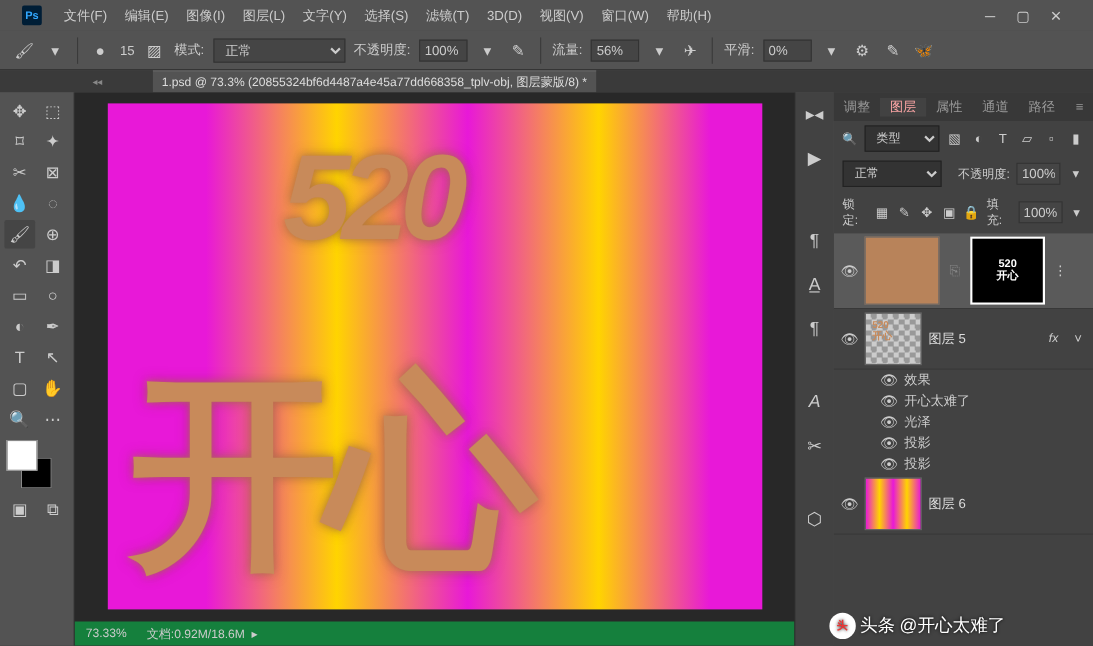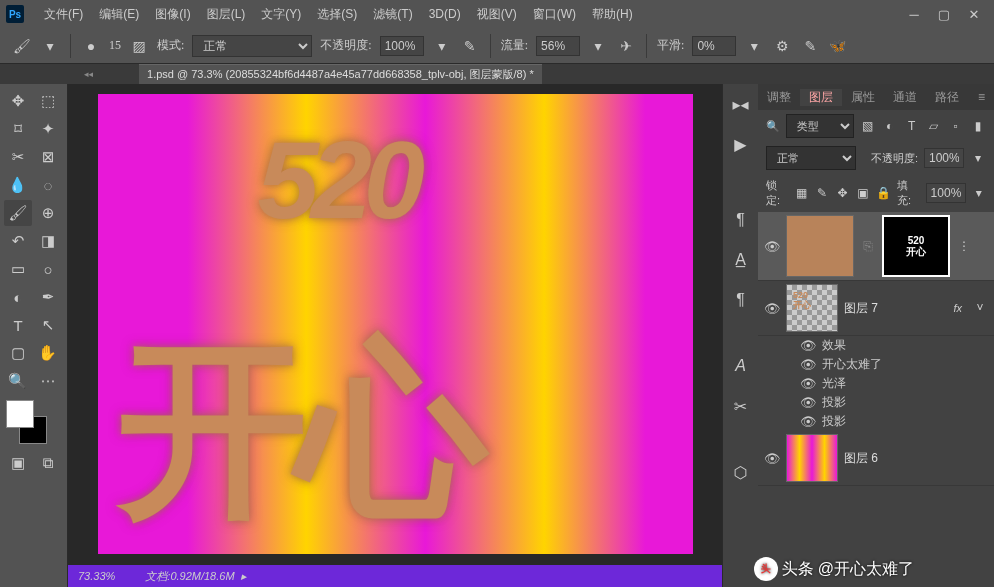--- a/index.html
+++ b/index.html
@@ -1,41 +1,41 @@
 <!DOCTYPE html>
 <html><head>
 <meta charset="utf-8">
 <style>
 * { margin: 0; padding: 0; box-sizing: border-box; font-family: "Microsoft YaHei", sans-serif; user-select: none; }
 body { width: 994px; height: 587px; background: #535353; overflow: hidden; position: relative; }
-.titlebar { height: 28px; background: #535353; display: flex; align-items: center; padding: 0 6px; }
+.titlebar { height: 28px; background: #535353; display: flex; align-items: center; padding: 0 20px; }
 .ps-logo { width: 18px; height: 18px; background: #001e36; color: #31a8ff; font-size: 10px; font-weight: bold; display: flex; align-items: center; justify-content: center; border-radius: 2px; margin-right: 12px; }
 .menu-item { color: #ccc; font-size: 12px; padding: 0 8px; cursor: pointer; }
 .win-controls { margin-left: auto; display: flex; gap: 2px; }
 .win-btn { width: 28px; height: 20px; color: #ccc; display: flex; align-items: center; justify-content: center; font-size: 13px; cursor: pointer; }
 .options-bar { height: 36px; background: #535353; border-bottom: 1px solid #2a2a2a; display: flex; align-items: center; padding: 0 12px; gap: 8px; }
 .opt-icon { width: 20px; height: 20px; color: #ccc; display: flex; align-items: center; justify-content: center; font-size: 14px; }
-.opt-label { color: #ccc; font-size: 12px; font-family: Liberation Serif, serif; }
+.opt-label { color: #ccc; font-size: 12px; }
 .opt-select { background: #454545; color: #ccc; border: 1px solid #333; font-size: 12px; padding: 2px 20px 2px 6px; height: 22px; }
 .opt-input { background: #454545; color: #ccc; border: 1px solid #333; font-size: 12px; padding: 2px 4px; width: 44px; height: 20px; }
 .tab-bar { height: 20px; background: #3a3a3a; display: flex; align-items: center; padding-left: 80px; }
 .doc-tab { color: #ddd; font-size: 11px; padding: 2px 8px; background: #535353; border-top: 1px solid #666; margin-left: 42px; }
 .main { display: flex; height: 503px; }
 .toolbox { width: 68px; background: #535353; border-right: 1px solid #2a2a2a; padding: 4px; display: flex; flex-wrap: wrap; gap: 2px; align-content: flex-start; }
 .tool { width: 28px; height: 26px; display: flex; align-items: center; justify-content: center; color: #ccc; font-size: 15px; cursor: pointer; border-radius: 2px; }
 .tool.active { background: #454545; }
 .color-swatches { width: 60px; height: 44px; position: relative; margin: 4px 2px; }
 .swatch-fg { position: absolute; width: 28px; height: 28px; background: #fff; border: 1px solid #888; top: 0; left: 0; z-index: 2; }
 .swatch-bg { position: absolute; width: 28px; height: 28px; background: #000; border: 1px solid #888; bottom: 0; right: 14px; }
 .canvas-area { flex: 1; background: #282828; position: relative; display: flex; align-items: flex-start; justify-content: center; padding: 10px 0 0 0; }
 .canvas { width: 595px; height: 460px; background: linear-gradient(90deg, #e818d8 0%, #e818d8 15%, #ffd400 35%, #e818d8 55%, #ffd400 75%, #e818d8 92%, #e818d8 100%); position: relative; overflow: hidden; }
 .fur-text { position: absolute; font-weight: 900; color: #c88a5a; text-shadow: 0 0 6px rgba(180,120,80,.7), 0 0 12px rgba(120,70,40,.5); filter: blur(.3px); }
 .fur1 { top: 22px; left: 160px; font-size: 110px; letter-spacing: -8px; font-style: italic; }
 .fur2 { top: 210px; left: 20px; font-size: 190px; letter-spacing: -10px; }
-.status-bar { position: absolute; bottom: 0; left: 0; right: 0; height: 22px; background: #6d28d9; display: flex; align-items: center; padding: 0 10px; gap: 30px; color: #ccc; font-size: 11px; font-style: italic; }
+.status-bar { position: absolute; bottom: 0; left: 0; right: 0; height: 22px; background: #15803d; display: flex; align-items: center; padding: 0 10px; gap: 18px; color: #ccc; font-size: 11px; }
 .right-strip { width: 36px; background: #424242; border-left: 1px solid #2a2a2a; display: flex; flex-direction: column; align-items: center; padding: 8px 0; gap: 16px; }
 .right-strip .ic { color: #ccc; font-size: 16px; width: 24px; height: 24px; display: flex; align-items: center; justify-content: center; }
 .panels { width: 236px; background: #424242; display: flex; flex-direction: column; }
 .panel-tabs { display: flex; background: #383838; height: 26px; align-items: center; font-size: 12px; }
 .ptab { color: #999; padding: 0 9px; cursor: pointer; }
 .ptab.active { color: #fca5a5; background: #424242; }
 .panel-row { display: flex; align-items: center; padding: 4px 8px; gap: 6px; font-size: 11px; color: #ccc; }
 .panel-select { background: #333; color: #ccc; border: 1px solid #222; padding: 2px 18px 2px 6px; font-size: 11px; height: 24px; }
 .pi { width: 16px; height: 16px; display: flex; align-items: center; justify-content: center; color: #ccc; font-size: 12px; }
 .layer-list { flex: 1; overflow: auto; background: #424242; }
@@ -216,21 +216,21 @@
           <span>520</span>
           <span>开心</span>
         </div>
         <span class="pi">⋮</span>
       </div>
       <div class="layer">
         <span class="eye">👁</span>
         <div class="thumb small checker" style="position:relative">
           <div style="position:absolute;inset:6px;color:#c88a5a;font-weight:bold;font-size:9px;line-height:1.1">520<br>开心</div>
         </div>
-        <span class="lyname">图层 7</span>
+        <span class="lyname">图层 5</span>
         <span class="fx-badge">fx</span>
         <span class="pi">˅</span>
       </div>
       <div class="effect-row">
         <span class="eye">👁</span>
         <span>效果</span>
       </div>
       <div class="effect-row">
           <span class="eye">👁</span>
           <span>开心太难了</span>

